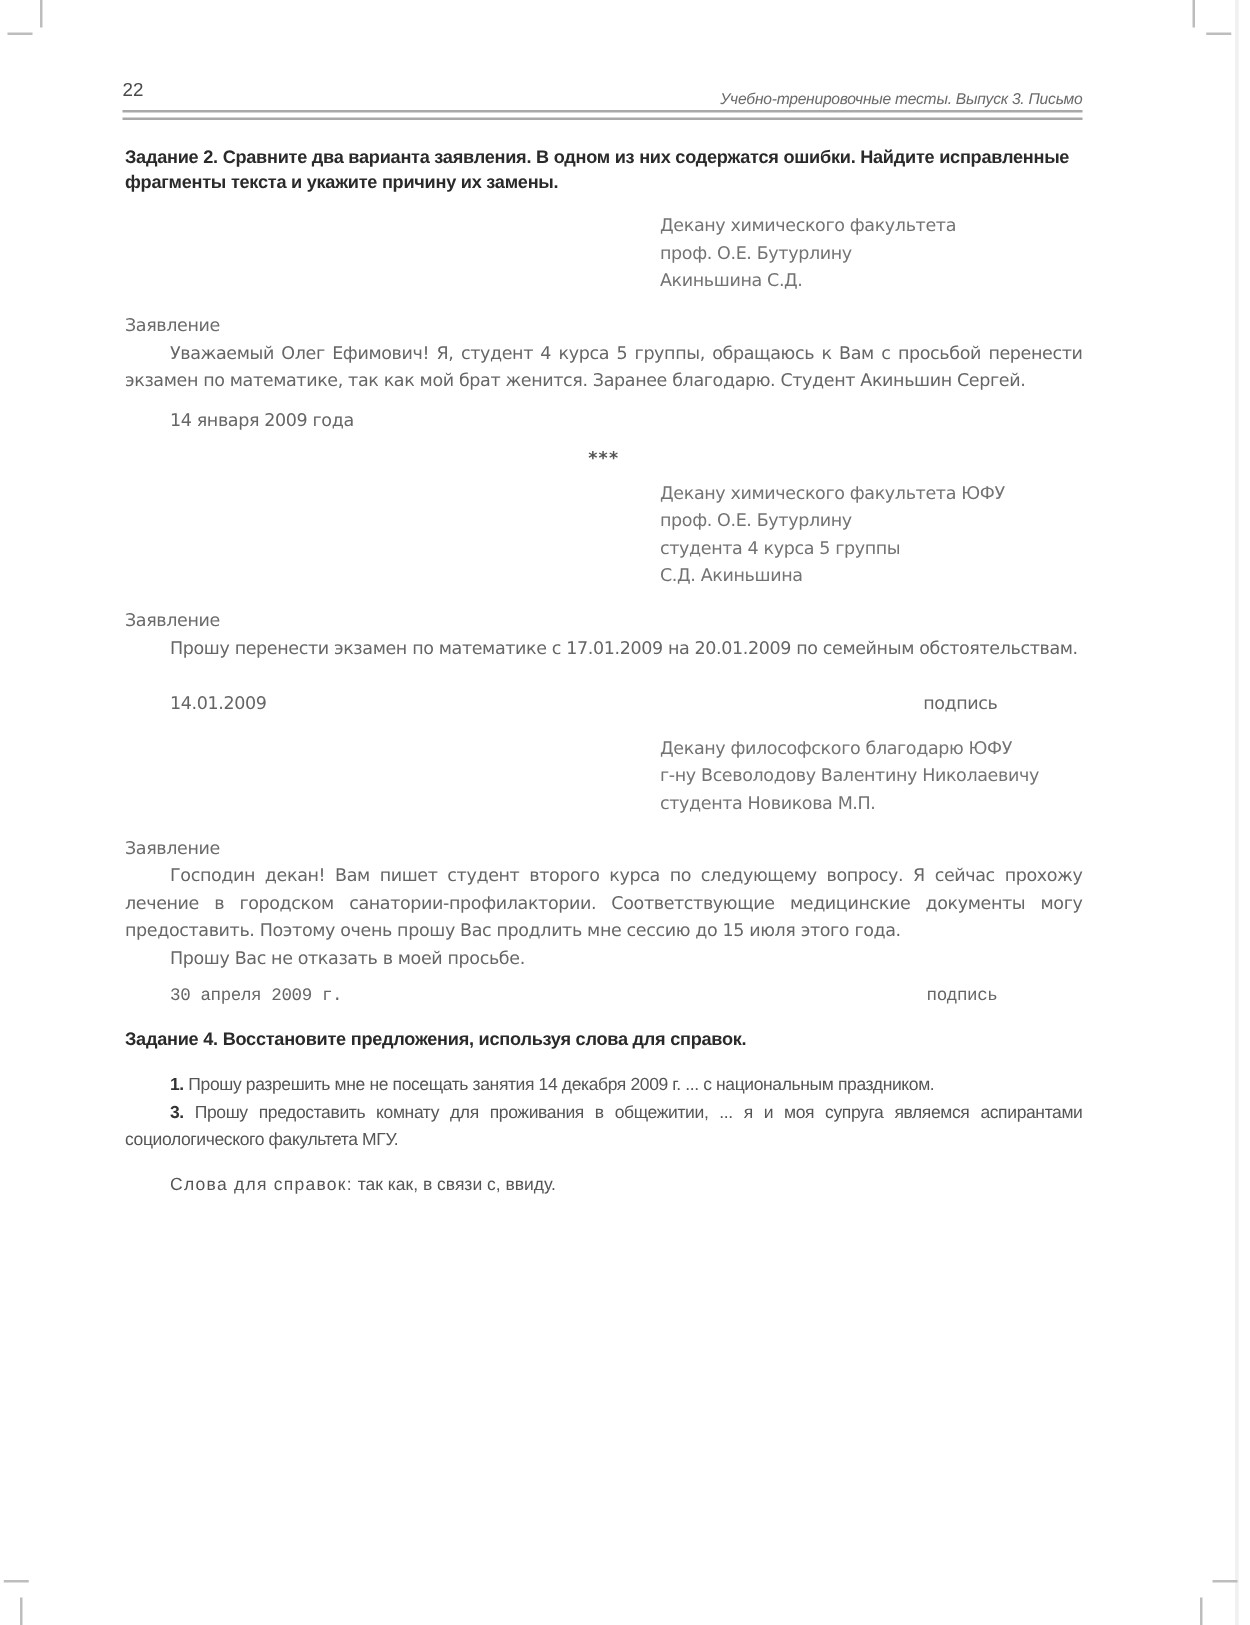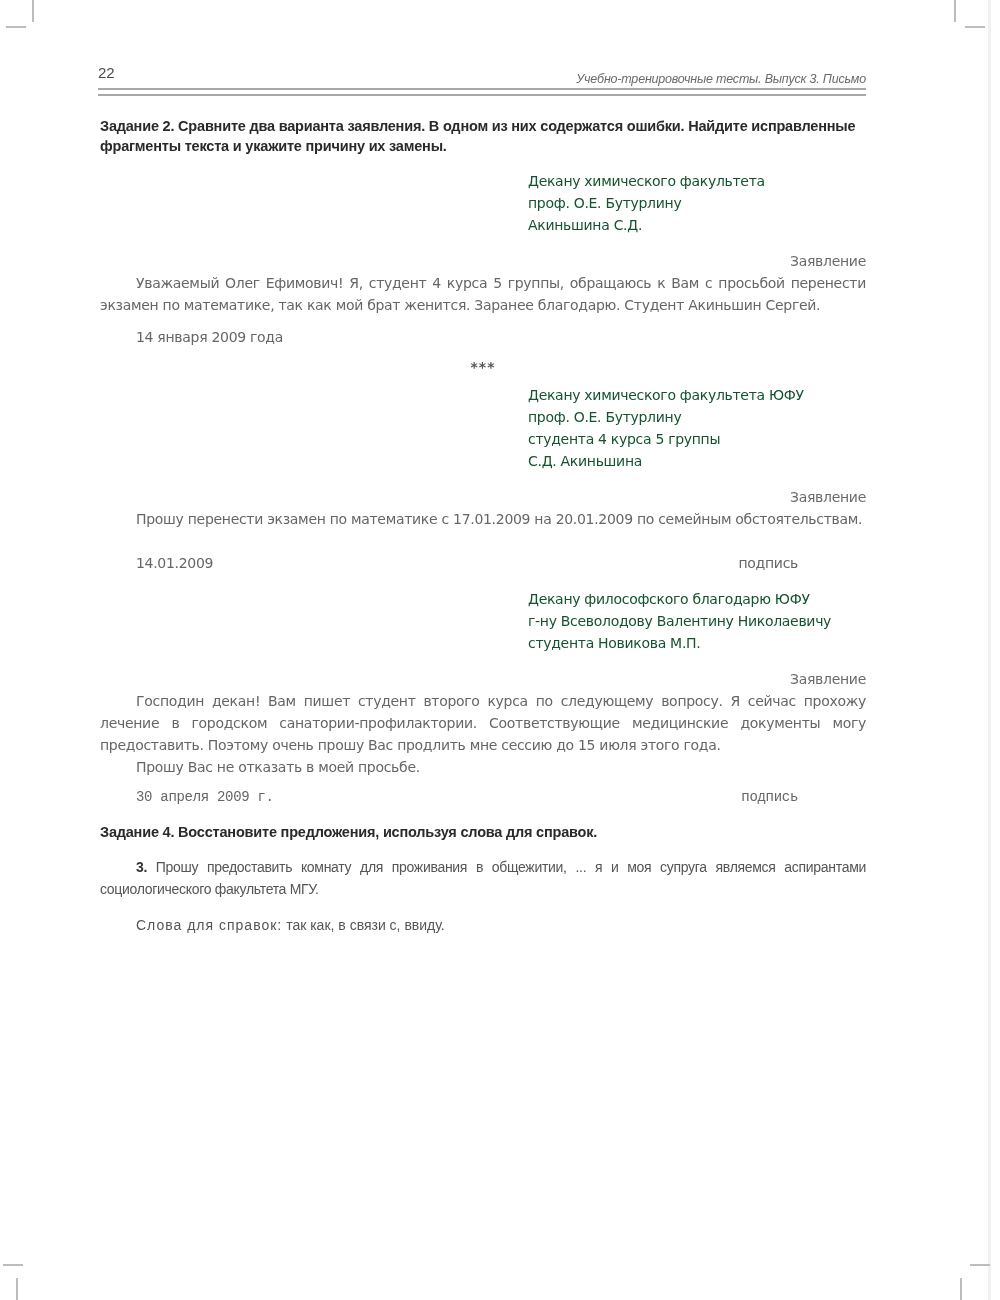--- a/index.html
+++ b/index.html
@@ -11,22 +11,22 @@
     .crop { position: absolute; background: #bdbdbd; }
     .crop.h { height: 2px; width: 20px; }
     .crop.v { width: 2px; height: 22px; }
 
     .page-num { position: absolute; left: 98px; top: 64px; font-size: 15px; color: #4a4a4a; font-family: "Liberation Sans", sans-serif; }
     .running-head { position: absolute; right: 134px; top: 72px; font-size: 12.5px; font-style: italic; color: #6a6a6a; font-family: "Liberation Sans", sans-serif; letter-spacing: -0.2px; }
     .rule { position: absolute; left: 98px; width: 768px; height: 2px; background: #a8a8a8; }
 
     .content { position: absolute; left: 100px; top: 116px; width: 766px; }
     .task-title { font-family: "Liberation Sans", sans-serif; font-weight: bold; font-size: 14.5px; color: #2a2a2a; line-height: 20px; letter-spacing: -0.2px; }
-    .addr { margin-left: 428px; font-size: 14px; line-height: 22px; color: #14532d; letter-spacing: -0.3px; }
-    .doc-title { text-align: right; font-size: 14px; color: #6a6a6a; line-height: 22px; letter-spacing: -0.3px; }
+    .addr { margin-left: 428px; font-size: 14px; line-height: 22px; color: #737373; letter-spacing: -0.3px; }
+    .doc-title { text-align: left; font-size: 14px; color: #6a6a6a; line-height: 22px; letter-spacing: -0.3px; }
     .para { font-size: 14px; line-height: 22px; color: #666; text-align: justify; text-indent: 36px; letter-spacing: -0.3px; margin: 0; }
     .dateline { display: flex; justify-content: space-between; font-size: 14px; line-height: 22px; color: #666; padding-left: 36px; padding-right: 68px; letter-spacing: -0.3px; }
     .sep { text-align: center; font-size: 14px; font-weight: bold; color: #555; line-height: 14px; letter-spacing: 1px; }
     .item { font-family: "Liberation Sans", sans-serif; font-size: 14px; line-height: 22px; color: #555; text-align: justify; text-indent: 36px; margin: 0; letter-spacing: -0.3px; }
     .item .num { font-weight: bold; color: #333; }
     .hints { font-family: "Liberation Sans", sans-serif; font-size: 14px; line-height: 22px; color: #555; padding-left: 36px; }
     .hints .lbl { letter-spacing: 1px; }
   </style>
 </head>
 <body>
@@ -85,19 +85,20 @@
   <div class="doc-title" style="margin-top:14px;">Заявление</div>
   <p class="para">Господин декан! Вам пишет студент второго курса по следующему вопросу. Я сейчас прохожу лечение в городском санатории-профилактории. Соответствующие медицинские документы могу предоставить. Поэтому очень прошу Вас продлить мне сессию до 15 июля этого года.</p>
   <p class="para">Прошу Вас не отказать в моей просьбе.</p>
   <div class="dateline" style="margin-top:8px;font-family:Liberation Mono, monospace;">
     <span>30 апреля 2009 г.</span>
     <span>подпись</span>
   </div>
 
   <div class="task-title" style="margin-top:14px;">Задание 4. Восстановите предложения, используя слова для справок.</div>
   <div style="margin-top:14px;">
+    <p class="item"><span class="num">1.</span> <span>Прошу разрешить мне не посещать занятия 14 декабря 2009 г. ... с национальным праздником.</span></p>
     <p class="item"><span class="num">3.</span> <span>Прошу предоставить комнату для проживания в общежитии, ... я и моя супруга являемся аспирантами социологического факультета МГУ.</span></p>
   </div>
   <div class="hints" style="margin-top:14px;">
     <span class="lbl">Слова для справок:</span>
     <span>так как, в связи с, ввиду.</span>
   </div>
 </div>
 
 </body></html>

